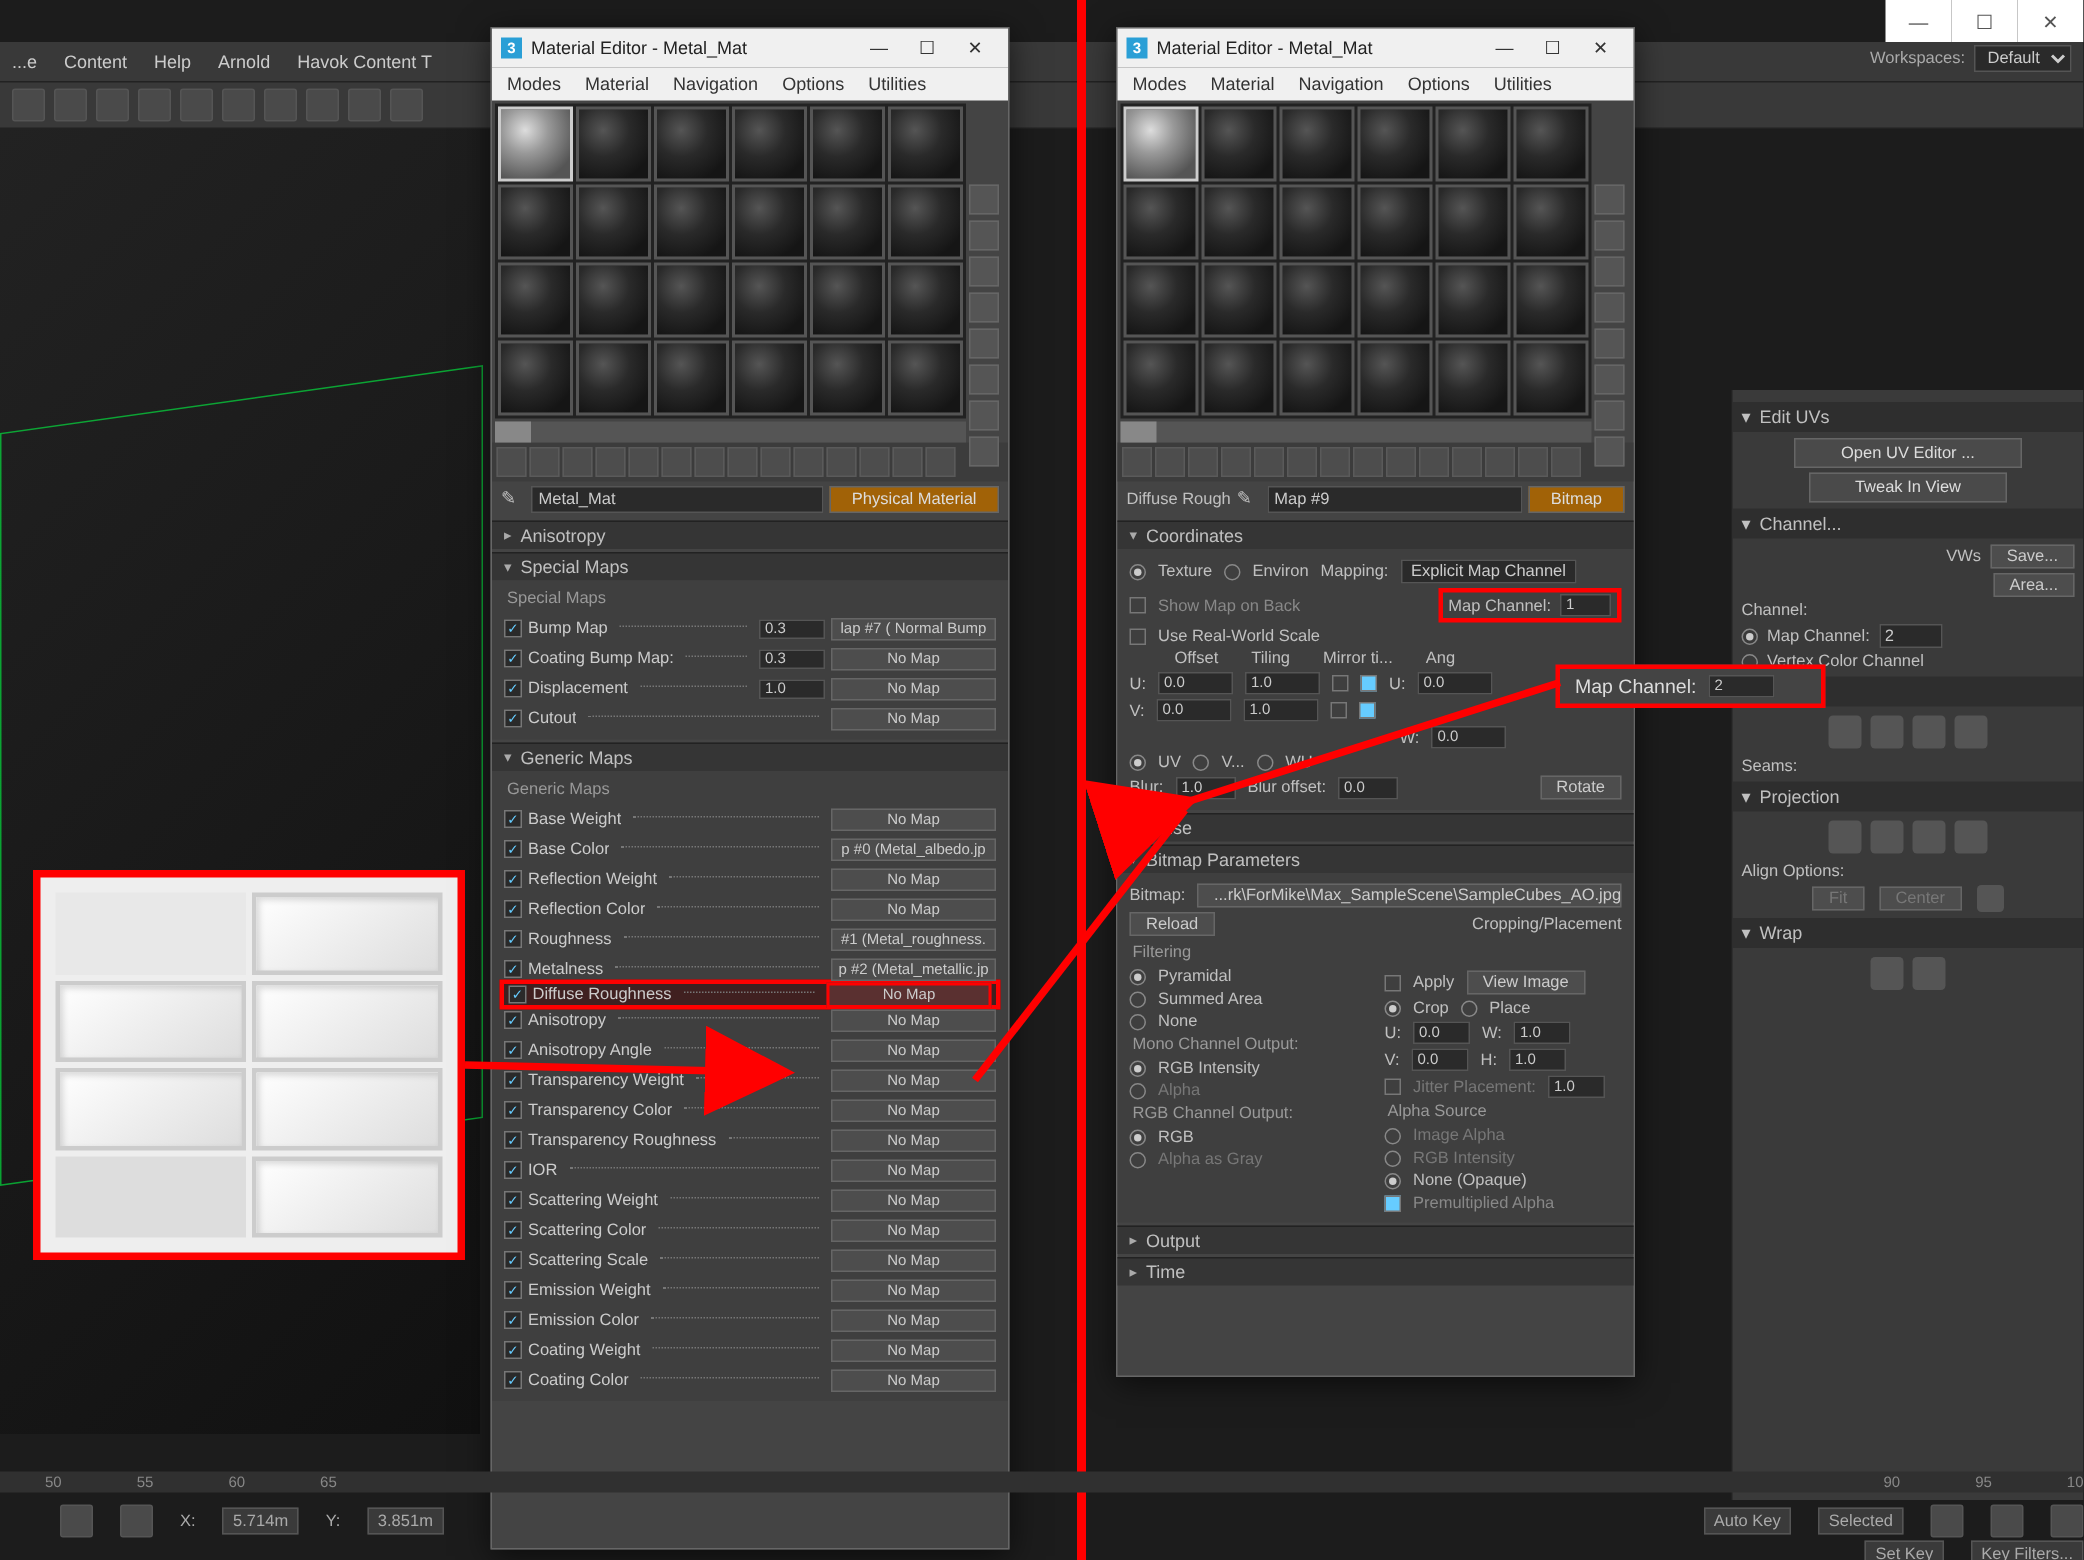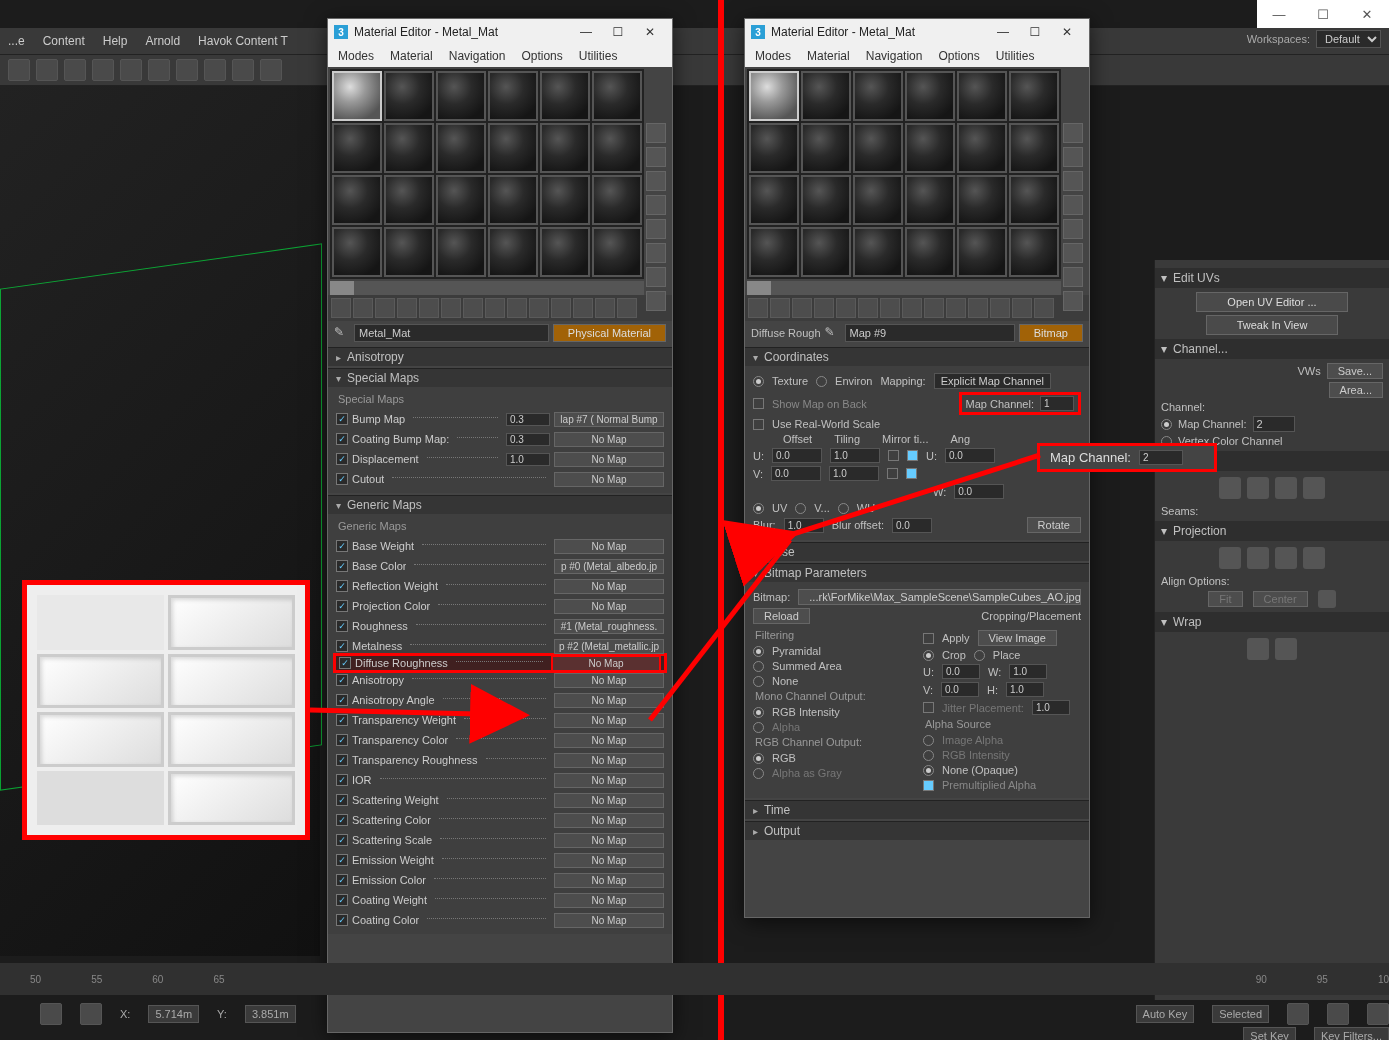--- a/index.html
+++ b/index.html
@@ -11,21 +11,21 @@
 
 
 .app-toolbar { position:absolute; top:54px; left:0; right:0; height:32px; background:#393939; display:flex; align-items:center; padding:0 8px; gap:6px; border-top:1px solid #222; border-bottom:1px solid #222; }
 .tb-ico { width:22px; height:22px; background:#4a4a4a; border:1px solid #555; border-radius:2px; }
 
 
 .viewport { position:absolute; top:86px; left:0; width:320px; height:870px; background:linear-gradient(135deg,#222 0%,#111 100%); }
 .viewport::before { content:""; position:absolute; top:180px; left:0; width:320px; height:500px; border:1px solid #00ff44; transform:skewY(-8deg); opacity:.6; }
 
 
-.ruler { position:absolute; bottom:45px; left:0; right:0; height:32px; background:#303030; display:flex; align-items:center; font-size:10px; color:#888; padding-left:30px; gap:50px; }
+.ruler { position:absolute; bottom:45px; left:0; right:0; height:14px; background:#303030; display:flex; align-items:center; font-size:10px; color:#888; padding-left:30px; gap:50px; }
 
 
 .status { position:absolute; bottom:12px; left:40px; right:0; height:28px; display:flex; align-items:center; gap:18px; font-size:11px; color:#aaa; }
 .status .box { background:#3a3a3a; padding:2px 6px; border:1px solid #555; }
 
 
 .right-panel { position:absolute; top:60px; right:0; width:235px; height:940px; background:#3a3a3a; border-left:1px solid #222; padding:4px 6px; overflow:hidden; }
 .rp-header { background:#2e2e2e; padding:3px 6px; margin:4px -6px; font-size:12px; display:flex; align-items:center; gap:6px; }
 .rp-btn { background:#4a4a4a; border:1px solid #666; color:#ddd; padding:3px 30px; font-size:11px; margin:3px auto; display:block; }
 .rp-row { display:flex; align-items:center; gap:6px; margin:3px 0; font-size:11px; }
@@ -298,21 +298,21 @@
   <span class="mapbtn">p #0 (Metal_albedo.jp</span>
         </div>
         <div class="maprow">
           <span class="chk">✓</span>
   <span class="lbl">Reflection Weight</span>
           <span class="dots"></span>
   <span class="mapbtn">No Map</span>
         </div>
         <div class="maprow">
           <span class="chk">✓</span>
-  <span class="lbl">Projection Color</span>
+  <span class="lbl">Reflection Color</span>
           <span class="dots"></span>
   <span class="mapbtn">No Map</span>
         </div>
         <div class="maprow">
           <span class="chk">✓</span>
   <span class="lbl">Roughness</span>
           <span class="dots"></span>
   <span class="mapbtn">#1 (Metal_roughness.</span>
         </div>
         <div class="maprow">
@@ -594,21 +594,21 @@
         <div class="subhead">RGB Channel Output:</div>
         <div class="co-row">
             <span class="co-radio on"></span>
             <span>RGB</span>
           </div>
         <div class="co-row">
             <span class="co-radio"></span>
             <span style="color:#777;">Alpha as Gray</span>
           </div>
       </div>
-      <div style="flex:1;">
+      <div style="flex:1;margin-top:17px;">
         <div class="co-row">
             <span class="co-chkbox"></span>
             <span>Apply</span>
           <button class="smallbtn">View Image</button>
           </div>
         <div class="co-row">
             <span class="co-radio on"></span>
             <span>Crop</span>
           <span class="co-radio"></span>
             <span>Place</span>
@@ -644,22 +644,22 @@
             <span>None (Opaque)</span>
           </div>
         <div class="co-row" style="color:#888;">
             <span class="co-chkbox" style="background:#6cf;"></span>
             <span>Premultiplied Alpha</span>
           </div>
       </div>
     </div>
   </div>
 
+  <div class="roll collapsed">Output</div>
   <div class="roll collapsed">Time</div>
-  <div class="roll collapsed">Output</div>
 </div>
 
 <div class="right-panel" style="top:260px; height:740px;">
   <div class="rp-header">▾ <span>Edit UVs</span></div>
   <button class="rp-btn">Open UV Editor ...</button>
   <button class="rp-btn">Tweak In View</button>
 
   <div class="rp-header">▾ <span>Channel...</span></div>
   <div class="rp-row" style="justify-content:flex-end;">
     <span>VWs</span>

